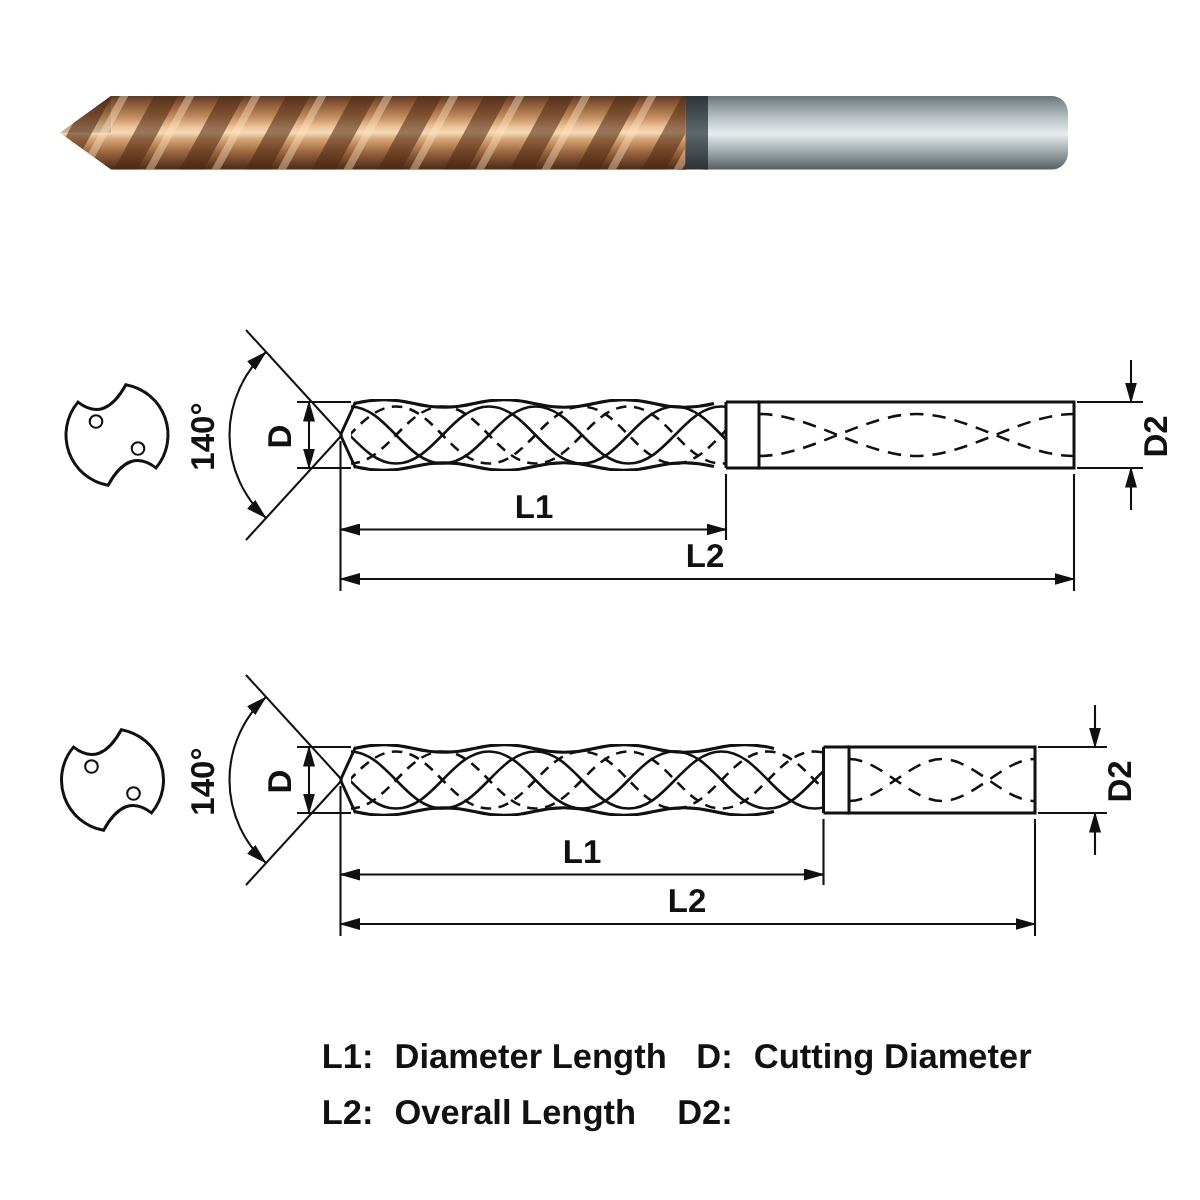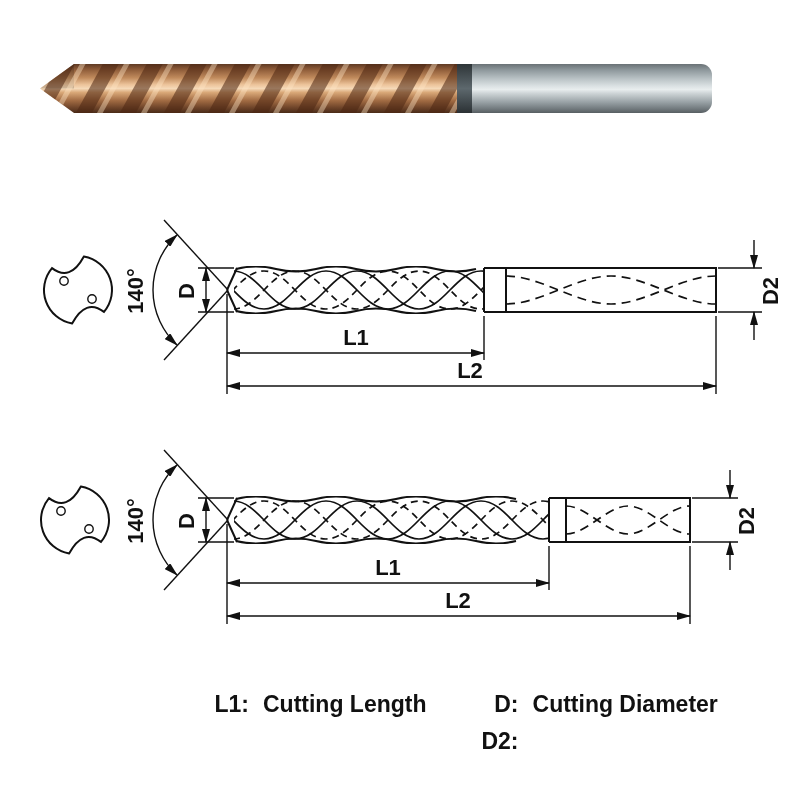--- a/index.html
+++ b/index.html
@@ -6,21 +6,21 @@
   #page{position:relative;width:800px;height:800px;background:#fff;overflow:hidden;
         font-family:"Liberation Sans",sans-serif;color:#111;}
   #diagram-svg{position:absolute;left:0;top:0;}
   .outline{stroke:#111;stroke-width:2;fill:none;}
   .thin{stroke:#111;stroke-width:1.4;fill:none;}
   .wave{stroke:#111;stroke-width:1.7;fill:none;}
   .wavedash{stroke:#111;stroke-width:1.7;fill:none;stroke-dasharray:7 5;}
   .shankdash{stroke:#111;stroke-width:1.7;fill:none;stroke-dasharray:9 6;}
   .dim{stroke:#111;stroke-width:1.4;fill:none;}
   .dimtext{font-family:"Liberation Sans",sans-serif;font-size:22px;font-weight:600;fill:#111;}
-  .legend{position:absolute;left:205px;top:686px;display:flex;gap:48px;
+  .legend{position:absolute;left:205px;top:686px;display:flex;
           font-size:23px;font-weight:600;color:#111;}
   .legend .col{display:flex;flex-direction:column;}
   .legend .row{display:flex;line-height:37px;}
   .legend .key{display:inline-block;min-width:44px;text-align:right;}
   .legend .val{display:inline-block;margin-left:14px;text-align:left;}
 </style>
 </head>
 <body>
 
 <div id="page">
@@ -217,21 +217,25 @@
       <line class="dim" x1="227" y1="616" x2="690" y2="616" marker-start="url(#arrow)" marker-end="url(#arrow)"></line>
       <text class="dimtext" x="458" y="608" text-anchor="middle">L2</text>
     </g>
   </g>
 </svg>
 
 <div class="legend">
   <div class="col">
     <div class="row">
       <span class="key">L1:</span>
-      <span class="val">Cutting Length</span>
+      <span class="val">Diameter Length</span>
+    </div>
+    <div class="row">
+      <span class="key">L2:</span>
+      <span class="val">Overall Length</span>
     </div>
   </div>
   <div class="col">
     <div class="row">
       <span class="key">D:</span>
       <span class="val">Cutting Diameter</span>
     </div>
     <div class="row">
       <span class="key">D2:</span>
     </div>

